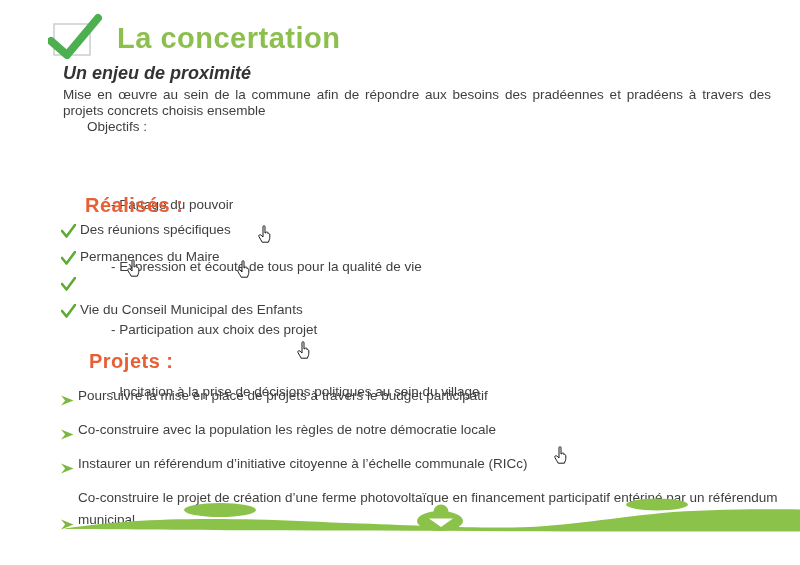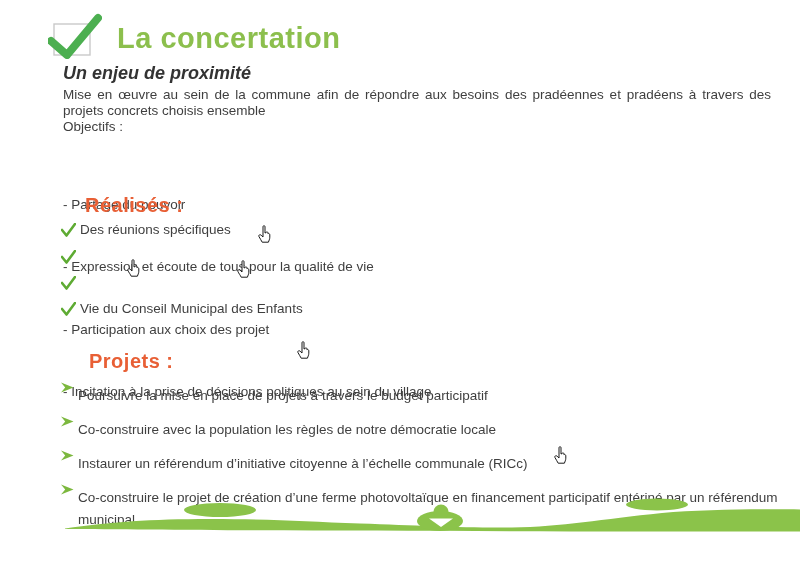--- a/index.html
+++ b/index.html
@@ -35,34 +35,34 @@
 
   .intro{
     position:absolute;left:63px;top:87px;width:708px;
     font-size:13.5px;line-height:16px;text-align:justify;color:var(--text);
   }
 
   .objectives{
     position:absolute;left:63px;top:119px;width:700px;
     font-size:13.5px;line-height:15.6px;color:var(--text);
   }
-  .objectives div{white-space:pre-wrap;}
+  .objectives div{white-space:pre-wrap;margin-left:24px;}
 
   .section-heading{
     position:absolute;font-size:20px;font-weight:bold;color:var(--orange);
     letter-spacing:0.5px;
   }
   .h-realises{left:85px;top:194px;}
   .h-projets{left:89px;top:350px;}
 
   .list{position:absolute;left:61px;}
   .list-realises{top:222px;width:720px;}
   .list-projets{top:377px;width:722px;}
 
-  .li{display:flex;align-items:flex-start;}
+  .li{display:flex;align-items:flex-end;}
   .list-realises .li{margin-bottom:11px;line-height:16px;}
   .list-projets .li{margin-bottom:4px;line-height:22px;}
   .li .bullet{flex:0 0 auto;margin-top:1px;margin-right:4px;}
   .li .item-text{font-size:13.5px;color:var(--text);white-space:pre-wrap;}
   .list-projets .li .item-text{max-width:700px;margin-top:8px;}
 
   .hand-cursor{position:absolute;width:17px;height:21px;}
 
   .wave{position:absolute;left:0;top:494px;width:800px;height:62px;}
 </style>
@@ -106,20 +106,21 @@
           <path d="M1 7 L5.5 12.5 L14 1" fill="none" stroke="var(--check_green)" stroke-width="2.6" stroke-linecap="round" stroke-linejoin="round"></path>
         </svg>
         <span class="item-text">Des réunions spécifiques</span>
       </div>
 
 
       <div class="li">
         <svg class="bullet" width="15" height="14" viewBox="0 0 15 14" aria-hidden="true">
           <path d="M1 7 L5.5 12.5 L14 1" fill="none" stroke="var(--check_green)" stroke-width="2.6" stroke-linecap="round" stroke-linejoin="round"></path>
         </svg>
+        <span class="item-text">Permanences du Maire</span>
       </div>
 
       <div class="li">
         <svg class="bullet" width="15" height="14" viewBox="0 0 15 14" aria-hidden="true">
           <path d="M1 7 L5.5 12.5 L14 1" fill="none" stroke="var(--check_green)" stroke-width="2.6" stroke-linecap="round" stroke-linejoin="round"></path>
         </svg>
       </div>
 
       <div class="li">
         <svg class="bullet" width="15" height="14" viewBox="0 0 15 14" aria-hidden="true">

